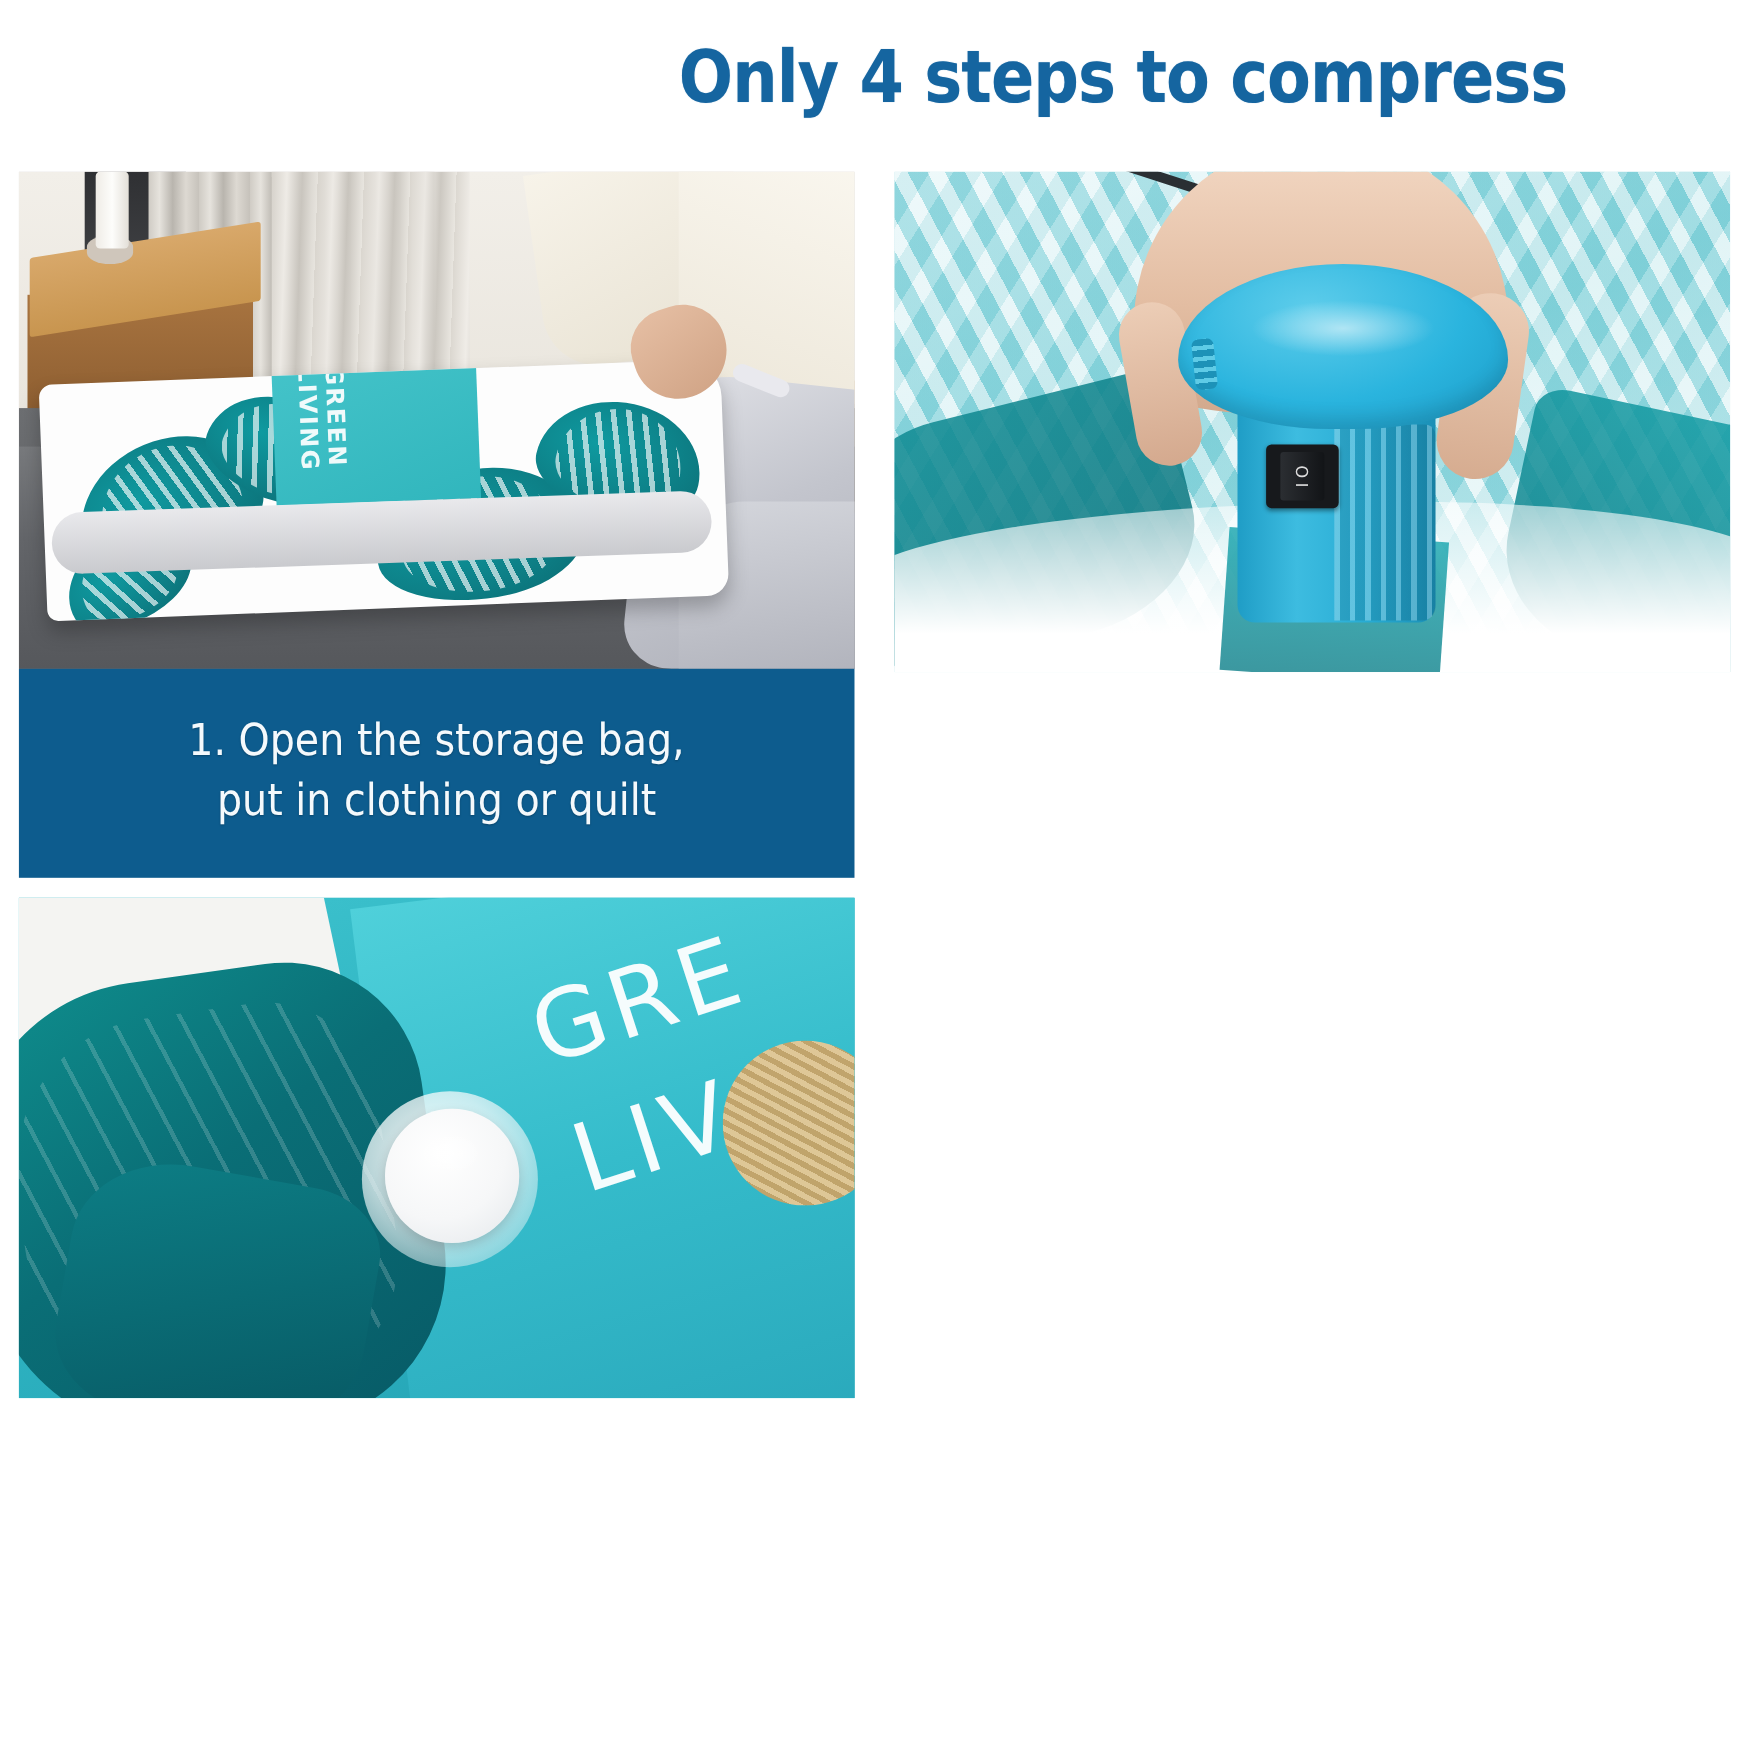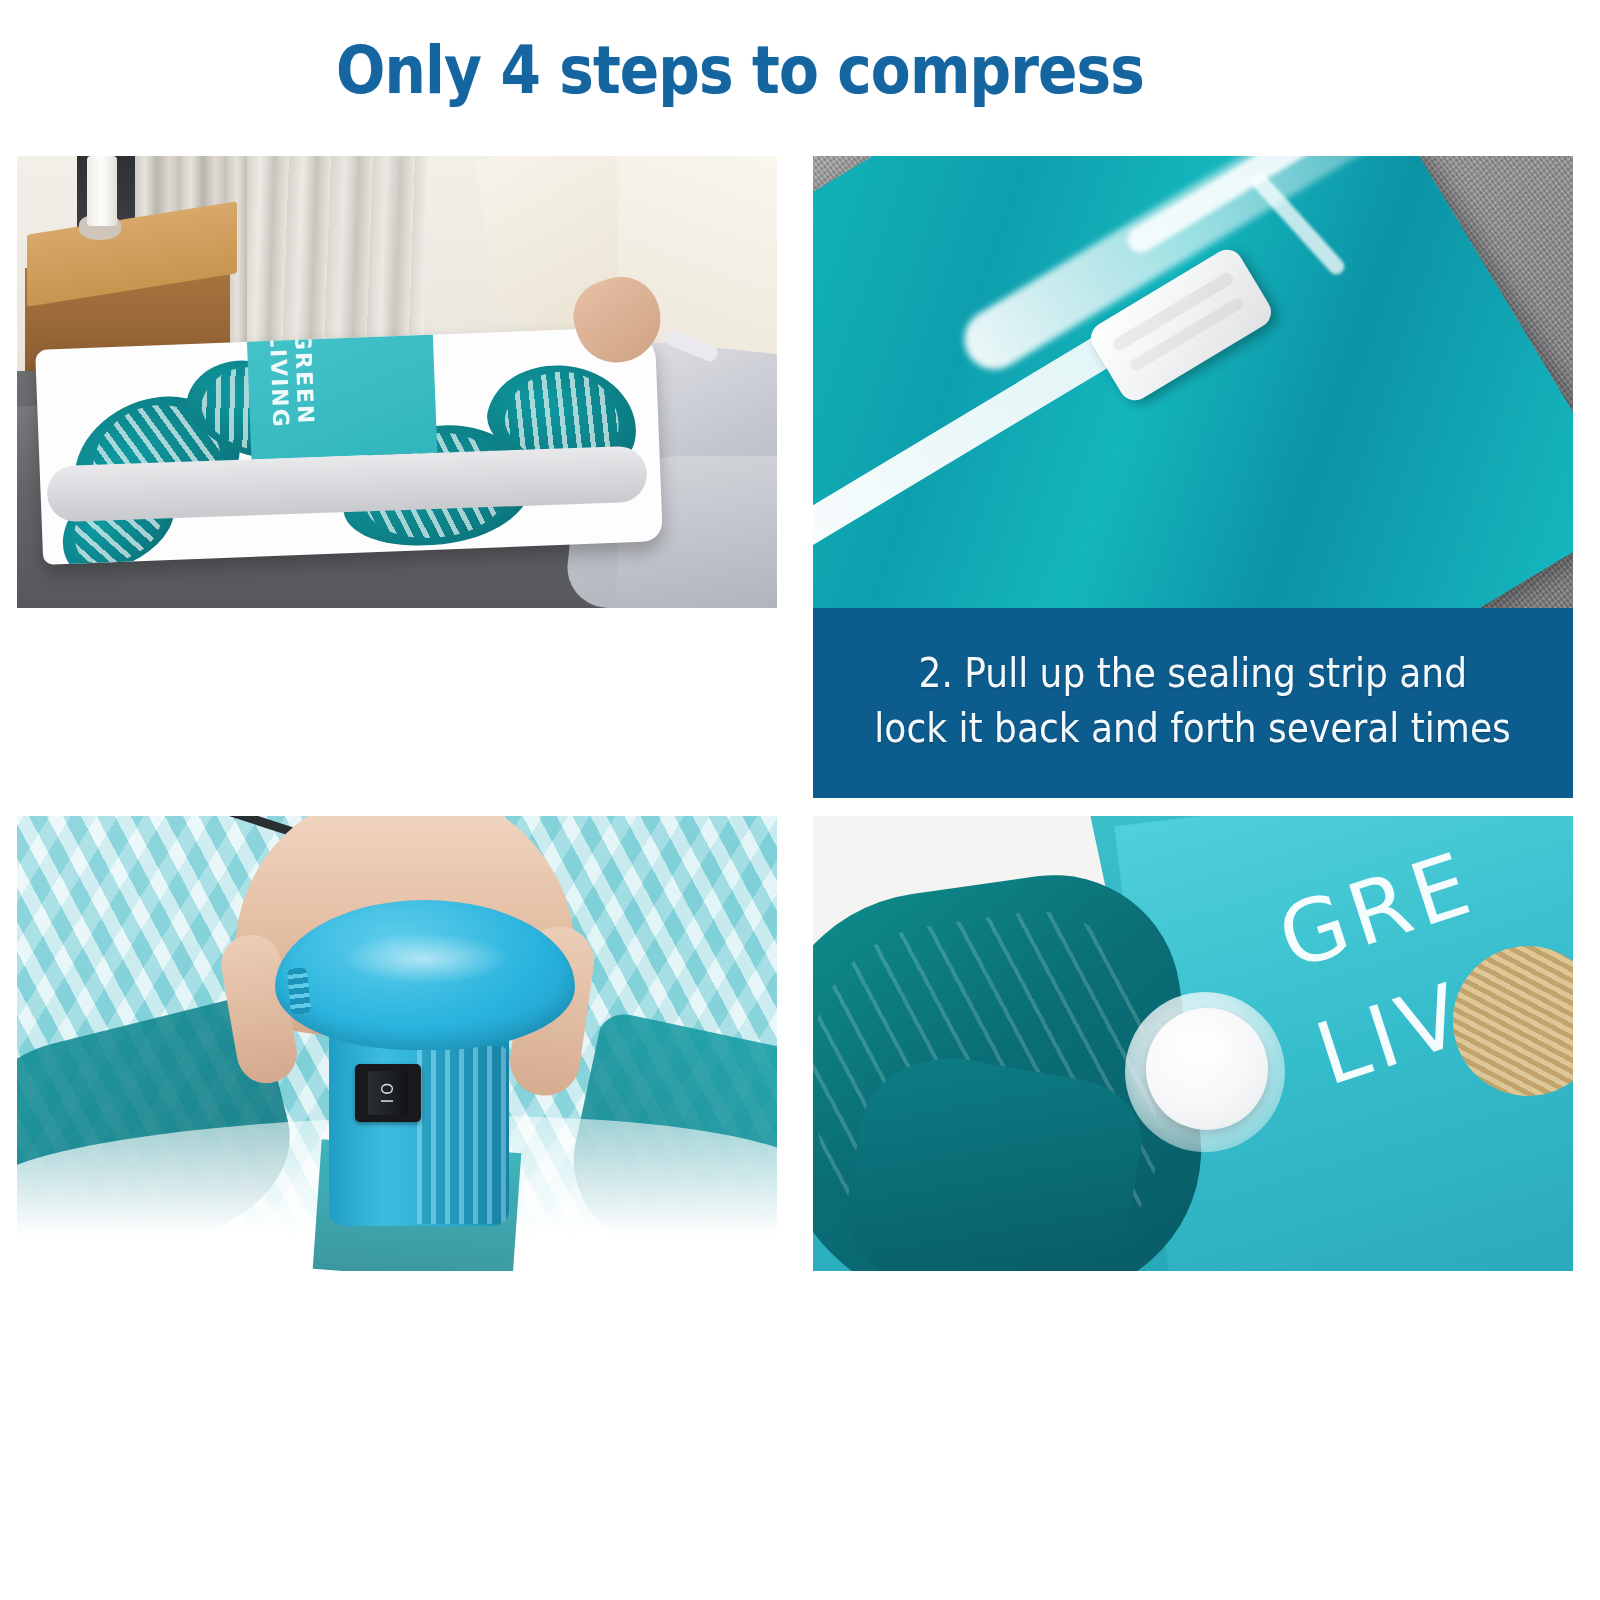--- a/index.html
+++ b/index.html
@@ -18,21 +18,21 @@
     width: 1600px;
     height: 1600px;
     background: #ffffff;
   }
 
   
   .title-bar {
     position: absolute;
     left: 0; top: 0;
     width: 1480px; height: 140px;
-    display: flex; align-items: center; justify-content: center;
+    display: flex; align-items: center; justify-content: flex-end;
   }
   .title-text {
     font-family: "DejaVu Sans", sans-serif;
     font-weight: bold;
     font-size: 66px;
     letter-spacing: -1px;
     color: #1565a0;
     transform: scaleX(0.88);
     white-space: nowrap;
     text-shadow: 0 0 1px rgba(21,101,160,.4);
@@ -536,37 +536,26 @@
               <div>GREEN</div>
               <div>LIVING</div>
             </div>
             <div class="valve"></div>
           </div>
         </div>
         <div class="bag-lip"></div>
         <div class="hand"></div>
         <div class="wrist-band"></div>
       </div>
-    </div>
-
-    <div class="cell r1">
-      <div class="photo p2">
-        <div class="carpet"></div>
-        <div class="bagplane"></div>
-        <div class="sheen-a"></div>
-        <div class="sheen-c"></div>
-        <div class="sheen-d"></div>
-        <div class="sheen-b"></div>
-        <div class="slider"></div>
-      </div>
       <div class="caption">
-        <div class="cap-line">2. Pull up the sealing strip and</div>
-        <div class="cap-line">lock it back and forth several times</div>
+        <div class="cap-line">1. Open the storage bag,</div>
+        <div class="cap-line">put in clothing or quilt</div>
       </div>
     </div>
+
 
     <div class="cell r2">
       <div class="photo p3">
         <div class="film"></div>
         <div class="teal-wedge-l"></div>
         <div class="teal-wedge-r"></div>
         <div class="film-w"></div>
         <div class="teal-wedge-m"></div>
         <div class="cord"></div>
         <div class="hand-palm"></div>

